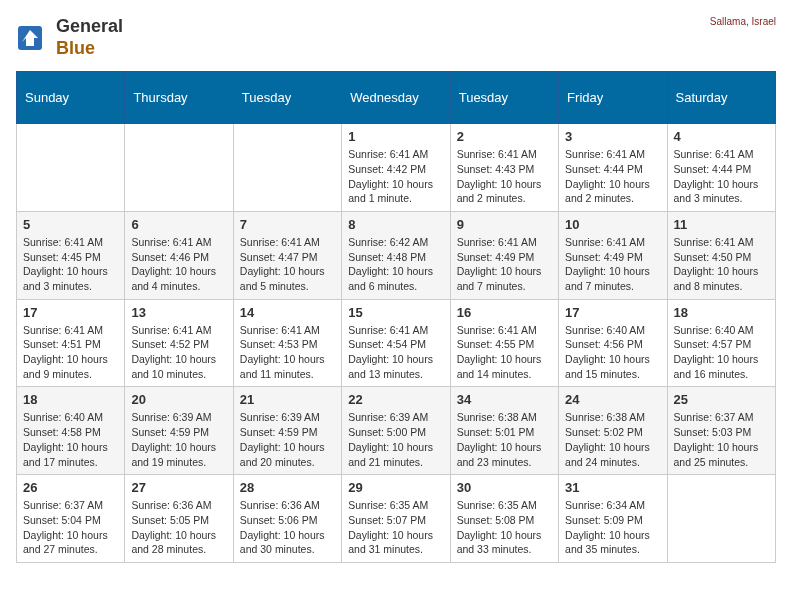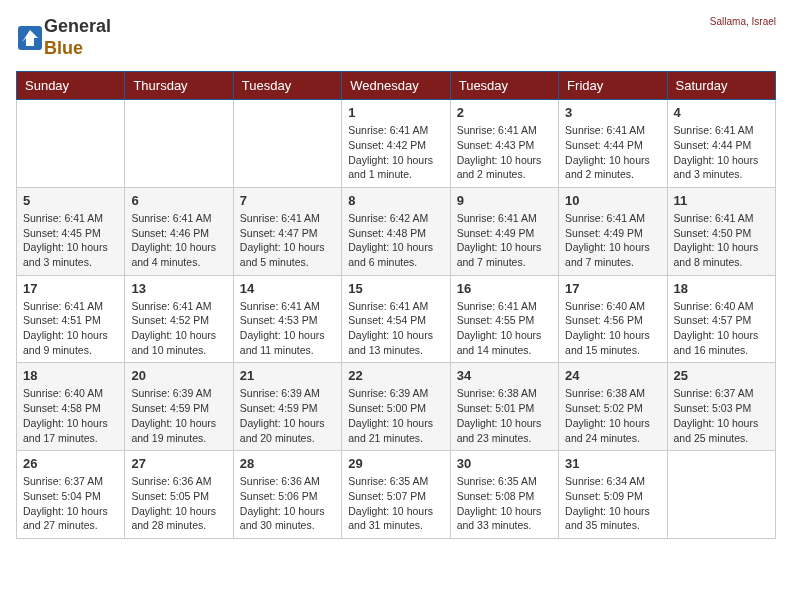--- a/index.html
+++ b/index.html
@@ -12,21 +12,21 @@
     }
     .header {
       display: flex;
       justify-content: space-between;
       align-items: flex-start;
       margin-bottom: 12px;
     }
     .logo {
       display: flex;
       align-items: center;
-      gap: 0;
+      gap: 12px;
     }
     .logo-text {
       font-size: 18px;
       font-weight: bold;
       line-height: 1.2;
     }
     .logo-general { color: #333; }
     .logo-blue { color: #a16207; }
     .logo-icon {
       width: 28px;
@@ -43,24 +43,24 @@
     .location {
       font-size: 10px;
       color: #7f1d1d;
     }
     .calendar {
       width: 100%;
       border-collapse: collapse;
       border: 1px solid #ccc;
     }
     .calendar th {
-      background-color: #7f1d1d;
+      background-color: #0369a1;
       color: #fff;
       text-align: left;
-      padding: 6px 8px;
+      padding: 18px 8px;
       font-size: 13px;
       font-weight: normal;
       border: 1px solid #1e5a9a;
     }
     .calendar td {
       border: 1px solid #ccc;
       vertical-align: top;
       padding: 5px 6px;
       width: 108px;
       min-height: 80px;

